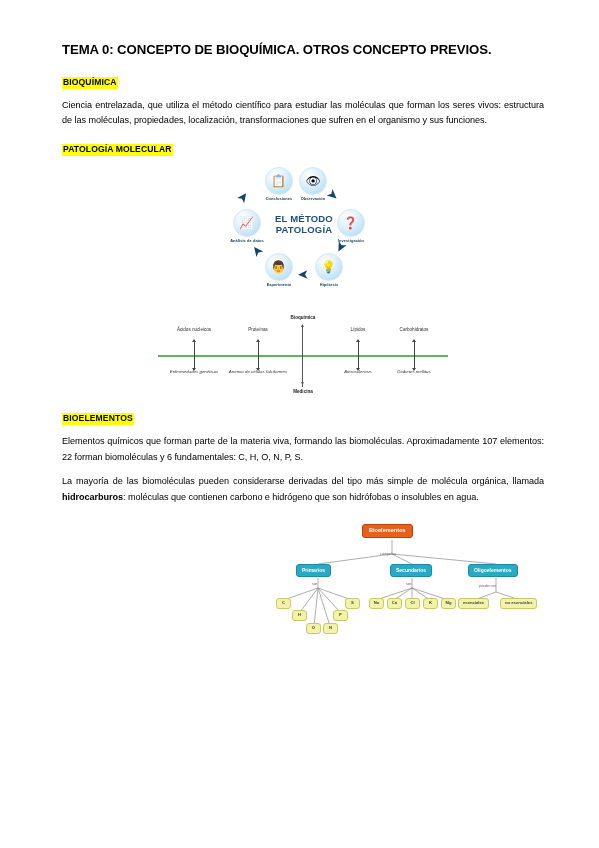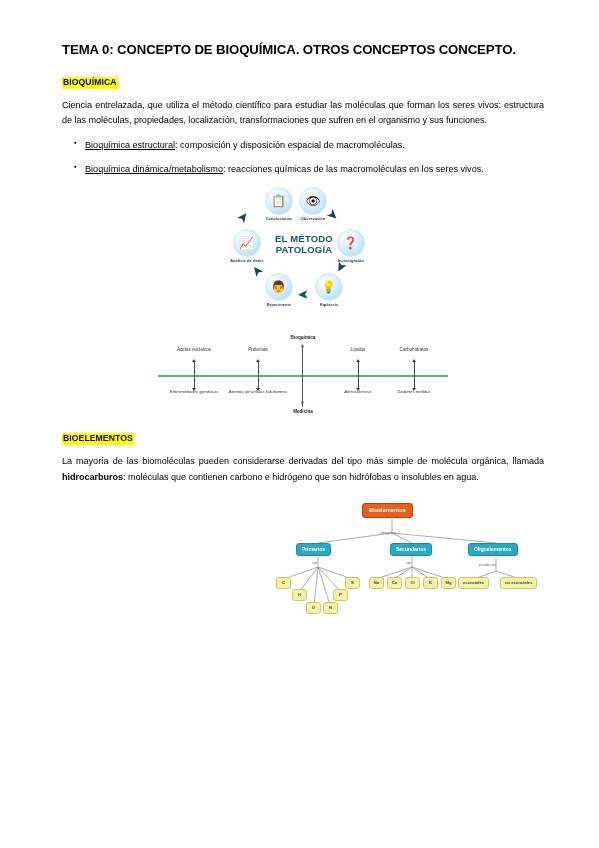--- a/index.html
+++ b/index.html
@@ -115,36 +115,31 @@
     background:#f2f2a8;border:1px solid #c9c96a;color:#444;font-size:4.2px;
     padding:2.5px 4px;
   }
   .conn-lab{position:absolute;font-size:3.4px;color:#666;font-weight:normal;}
 </style>
 </head>
 <body>
 
 <div class="page">
 
-  <h1 class="doc-title">TEMA 0: CONCEPTO DE BIOQUÍMICA. OTROS CONCEPTOS CONCEPTO.</h1>
+  <h1 class="doc-title">TEMA 0: CONCEPTO DE BIOQUÍMICA. OTROS CONCEPTO PREVIOS.</h1>
 
   <div class="hl-wrap">
     <span class="hl">BIOQUÍMICA</span>
   </div>
   <p class="body">Ciencia entrelazada, que utiliza el método científico para estudiar las moléculas que forman los seres vivos: estructura de las moléculas, propiedades, localización, transformaciones que sufren en el organismo y sus funciones.</p>
 
-
-  <ul class="bullets">
-    <li>
-      <span class="u">Bioquímica estructural</span><span>: composición y disposición espacial de macromoléculas.</span>
-    </li>
-    <li>
-      <span class="u">Bioquímica dinámica/metabolismo</span><span>: reacciones químicas de las macromoléculas en los seres vivos.</span>
-    </li>
-  </ul>
+  <div class="hl-wrap">
+    <span class="hl">PATOLOGÍA MOLECULAR</span>
+  </div>
+
 
   <div class="fig-method">
     <div class="fm-center">
       <div>EL MÉTODO</div>
       <div>PATOLOGÍA</div>
     </div>
 
     <div class="arw arw1">➤</div>
     <div class="arw arw2">➤</div>
     <div class="arw arw3">➤</div>
@@ -205,20 +200,21 @@
       <div class="cap">Carbohidratos</div>
       <div class="bar"></div>
       <div class="sub">Diabetes mellitus</div>
     </div>
   </div>
 
 
   <div class="hl-wrap">
     <span class="hl">BIOELEMENTOS</span>
   </div>
+  <p class="body">Elementos químicos que forman parte de la materia viva, formando las biomoléculas. Aproximadamente 107 elementos: 22 forman biomoléculas y 6 fundamentales: C, H, O, N, P, S.</p>
 
   <p class="body nomb"><span>La mayoría de las biomoléculas pueden considerarse derivadas del tipo más simple de molécula orgánica, llamada </span><b>hidrocarburos</b><span>: moléculas que contienen carbono e hidrógeno que son hidrófobas o insolubles en agua.</span></p>
 
   <div class="fig-tree">
     <svg width="272" height="118">
       <g stroke="#8a8a8a" stroke-width="0.7" fill="none">
         <line x1="120" y1="18" x2="120" y2="32"></line>
         <line x1="120" y1="32" x2="46" y2="42"></line>
         <line x1="120" y1="32" x2="140" y2="42"></line>
         <line x1="120" y1="32" x2="224" y2="42"></line>

